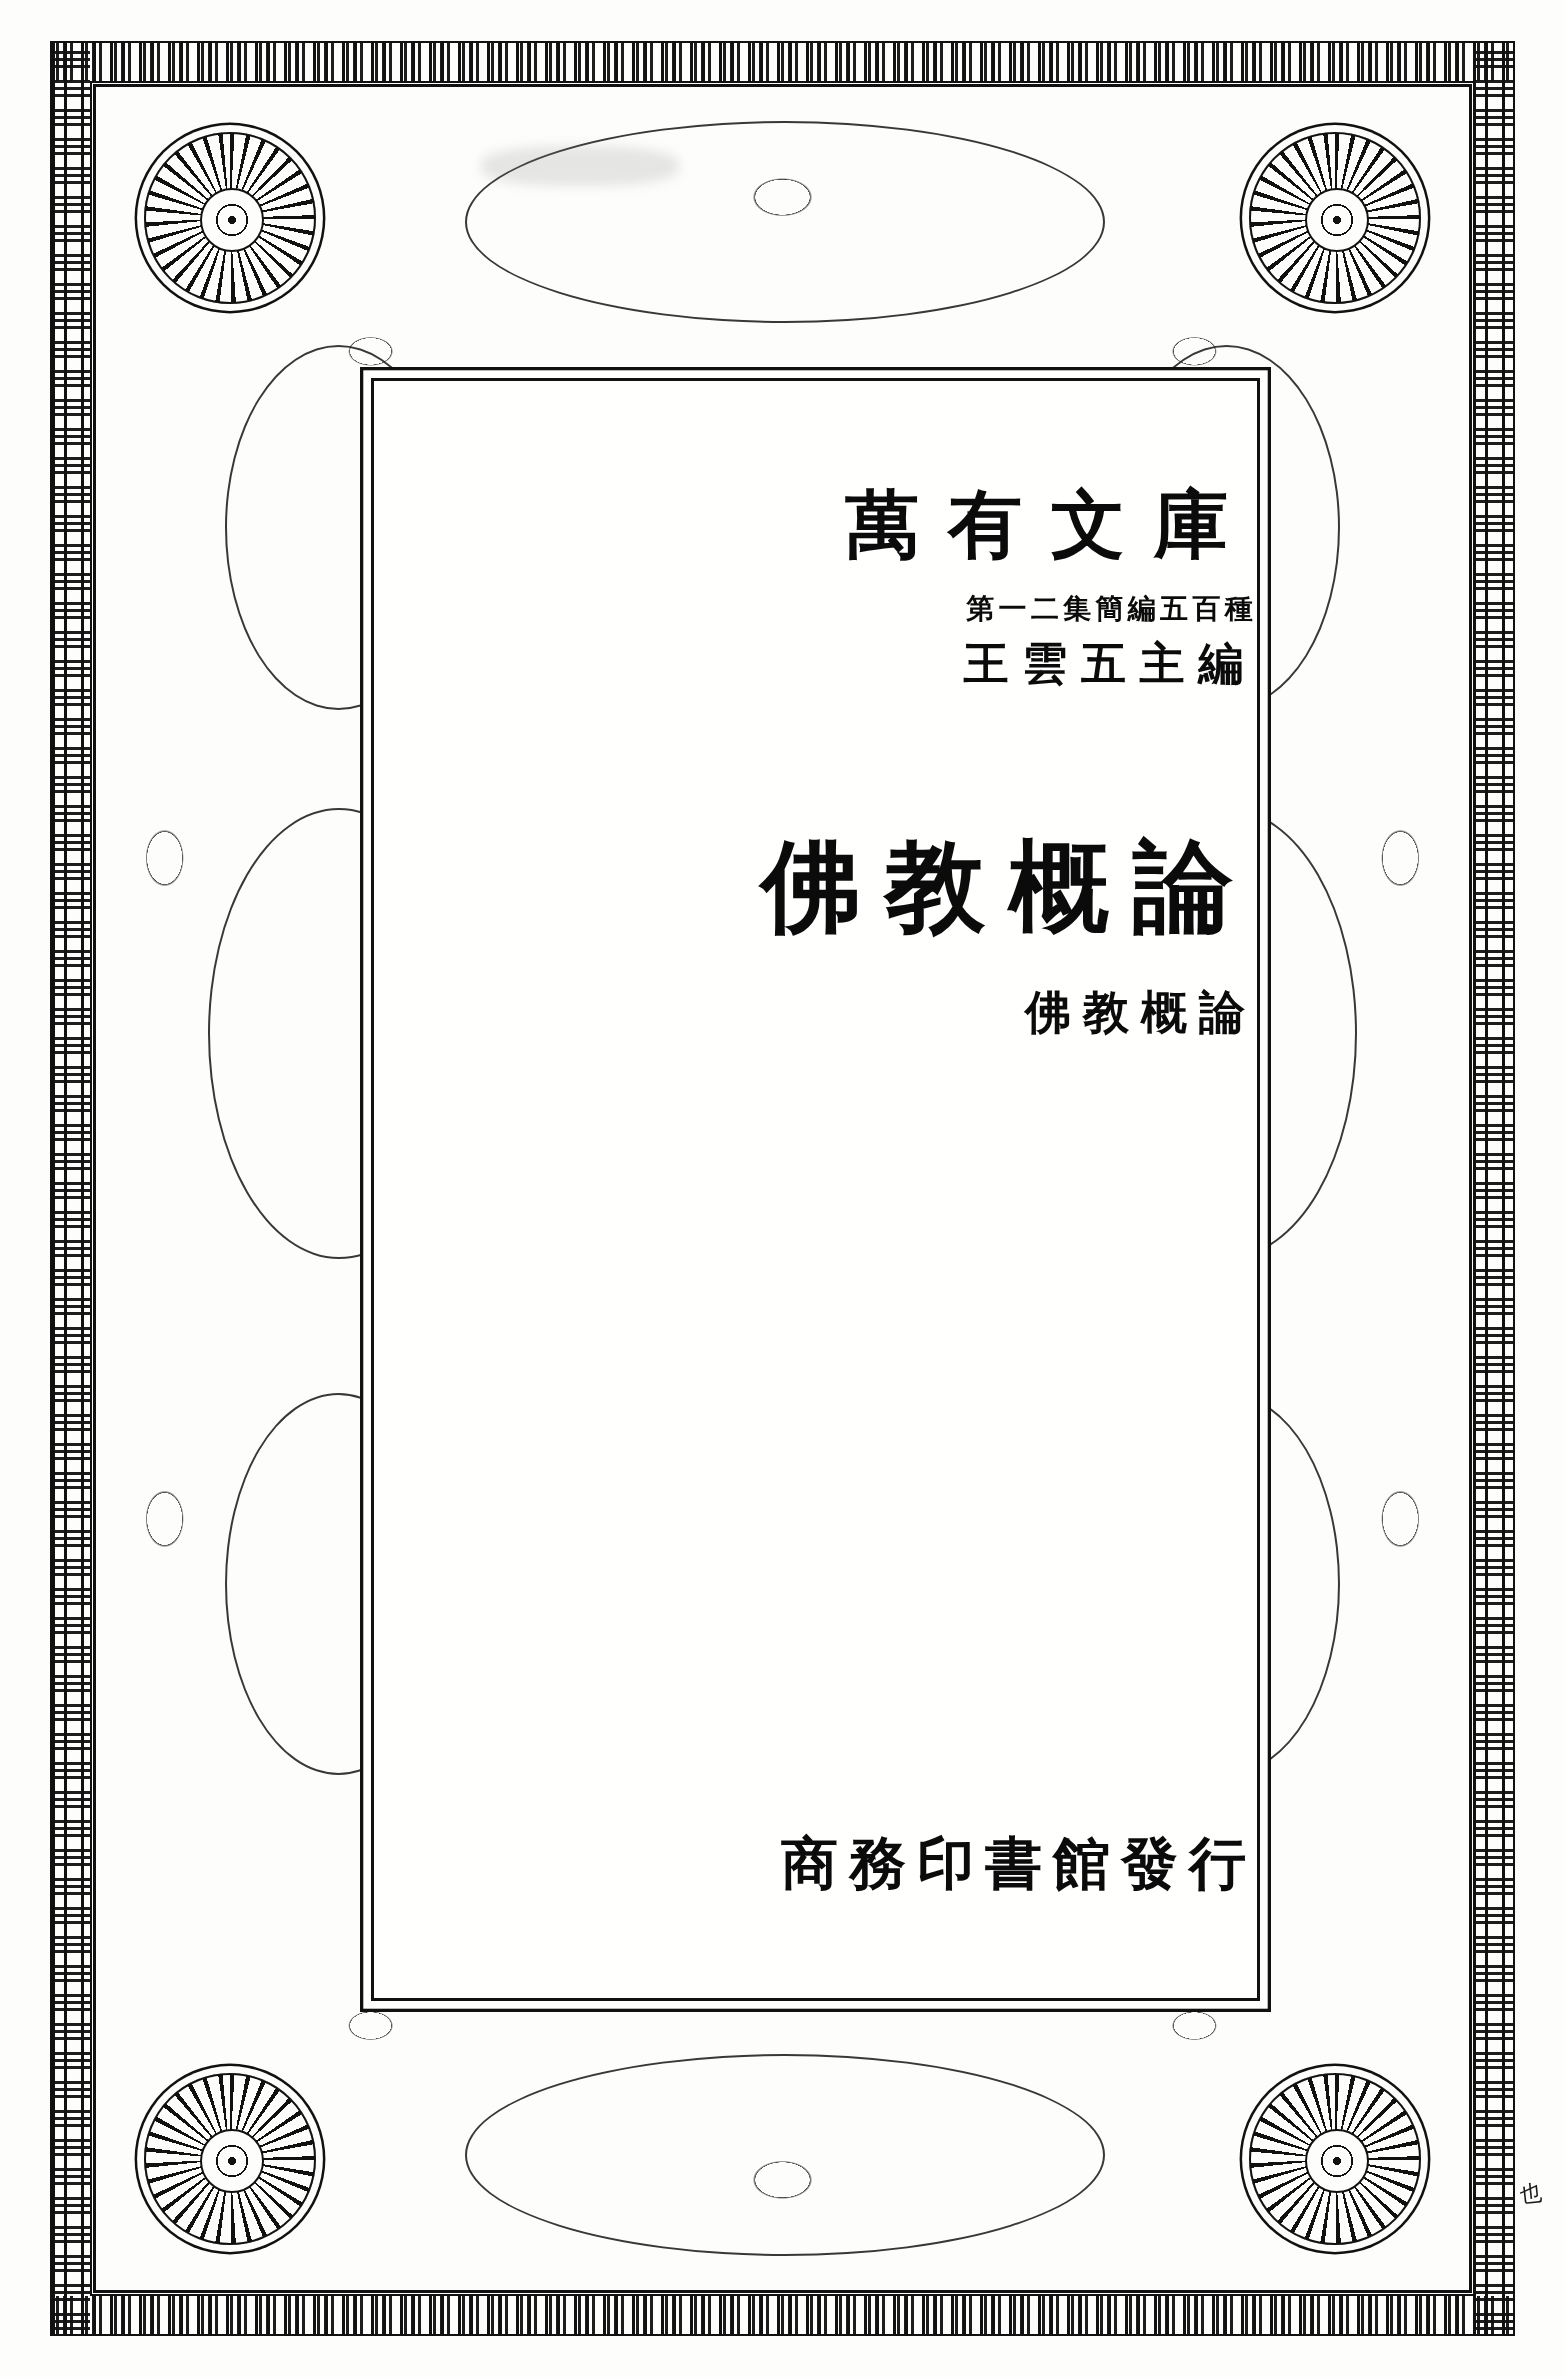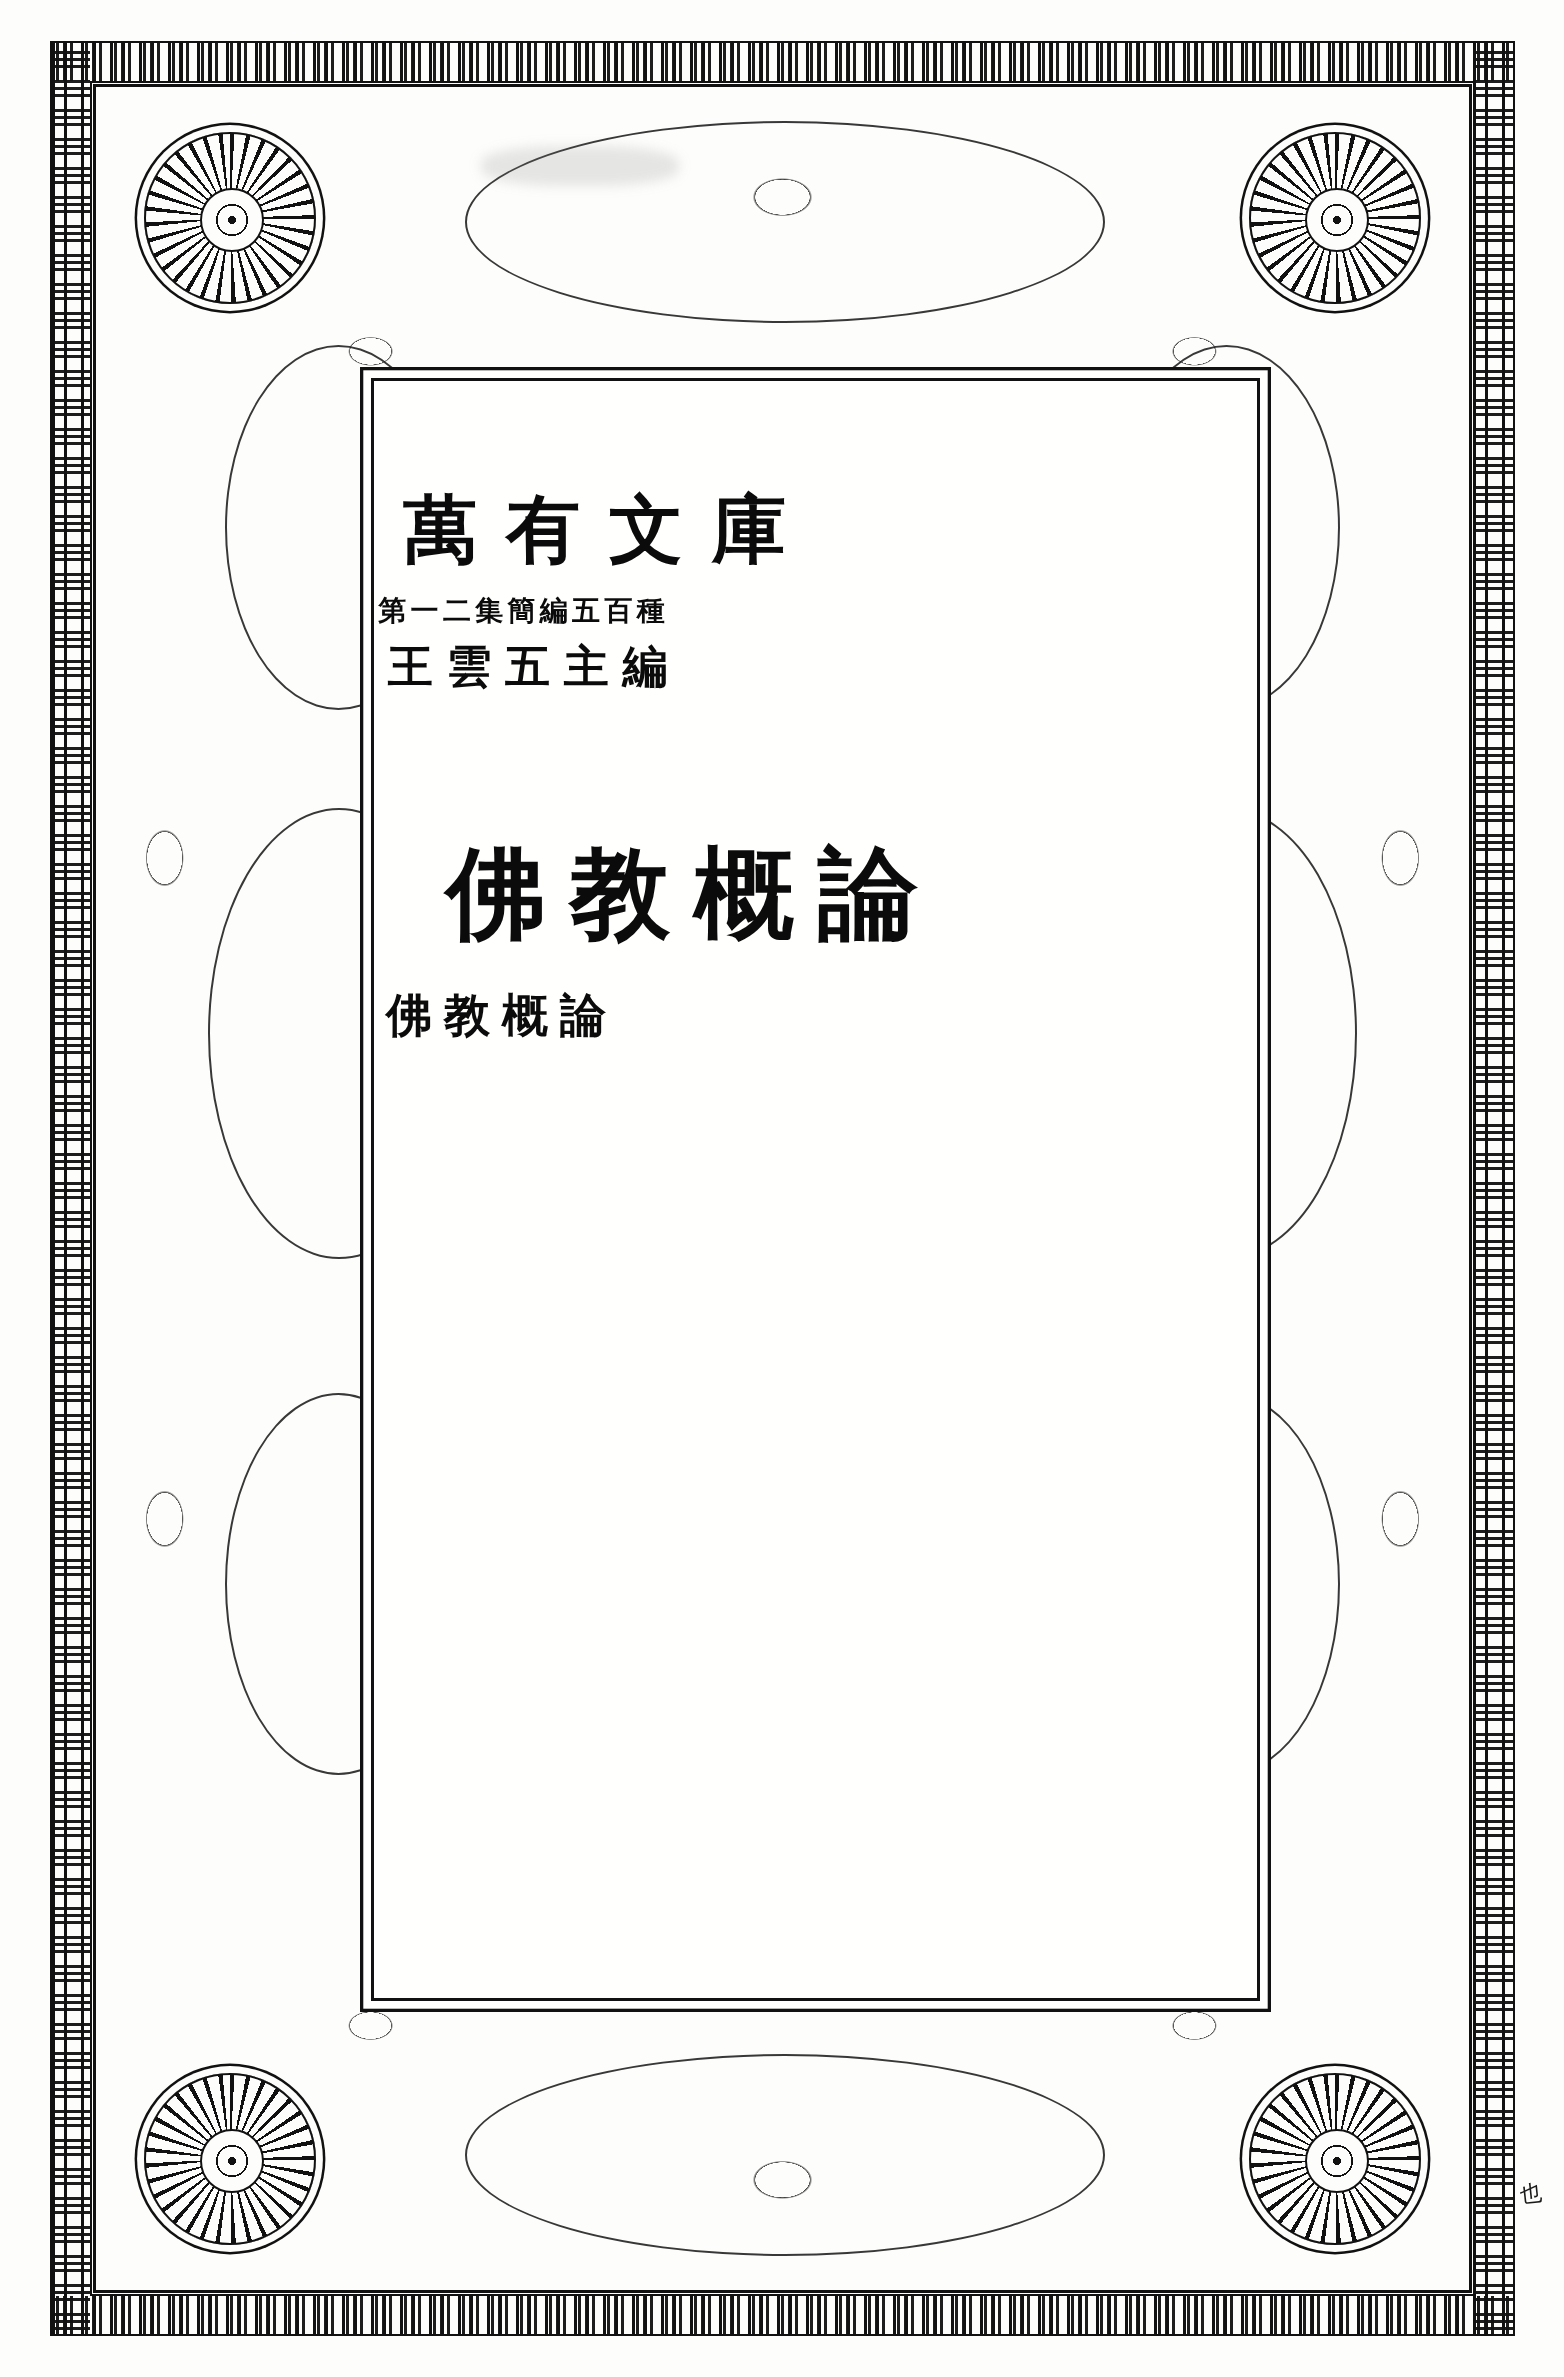--- a/index.html
+++ b/index.html
@@ -176,23 +176,23 @@
     width: 889px;
     height: 1623px;
     background: #fffffd;
     border: 3.4px solid #111;
     box-shadow: 0 0 0 7.7px #fffffd, 0 0 0 11px #111;
     box-sizing: border-box;
     z-index: 5;
   }
 
   .cn {
-    font-family: Liberation Serif, serif;
+    font-family: Liberation Mono, monospace;
     color: #0b0b0b;
-    text-align: left;
+    text-align: right;
     line-height: 1;
     white-space: nowrap;
   }
 
   
   #series-title {
     position: absolute;
     left: 0;
     right: 0;
     top: 112px;
@@ -319,19 +319,20 @@
   </div>
 
   <div id="title-panel">
     <div id="series-title" class="cn">萬有文庫</div>
     <div id="series-sub" class="cn">第一二集簡編五百種</div>
     <div id="editor-line" class="cn">王雲五主編</div>
 
     <div id="book-title" class="cn">佛教概論</div>
     <div id="author-line" class="cn">佛教概論</div>
 
+    <div id="publisher-line" class="cn">商務印書館發行</div>
   </div>
 
   <div id="seal-mark">也</div>
   <div id="scan-smudge"></div>
 
 </div>
 
 
 </body></html>

